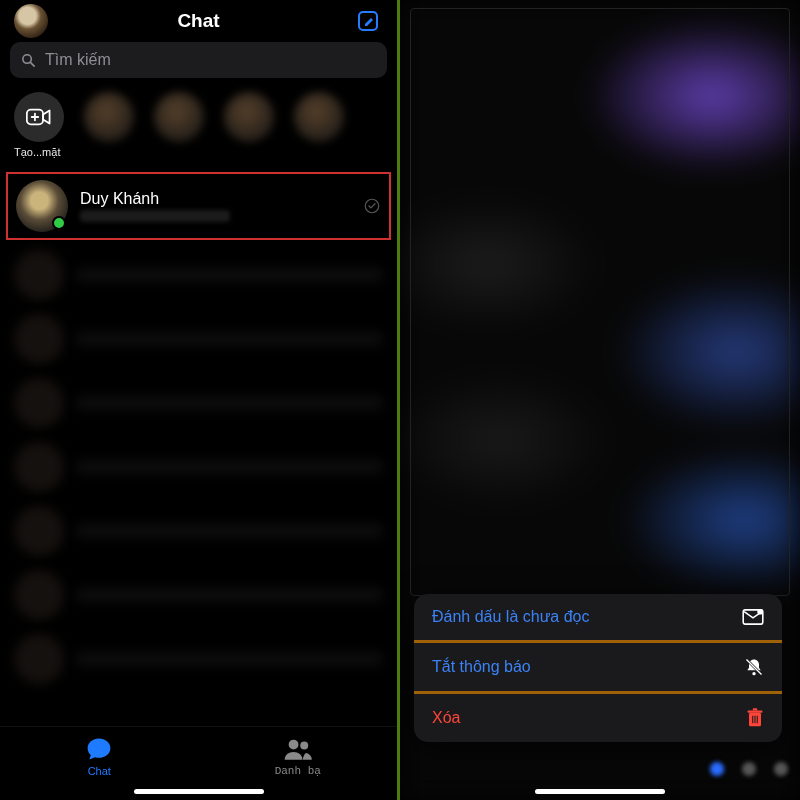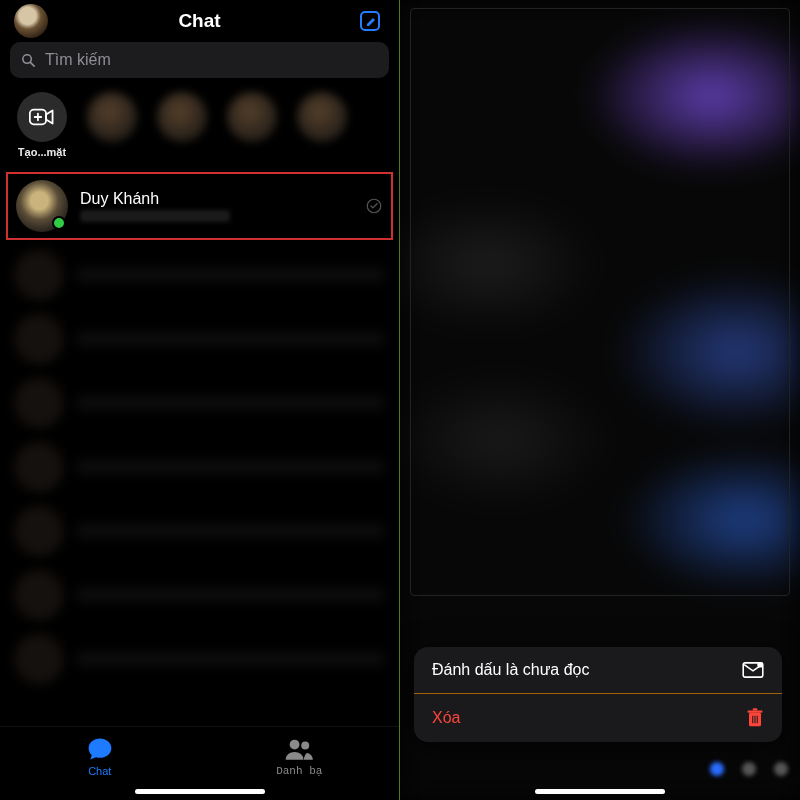--- a/index.html
+++ b/index.html
@@ -11,21 +11,21 @@
     display: flex;
     overflow: hidden;
   }
   .panel {
     width: 400px;
     height: 800px;
     background: #000;
     position: relative;
     overflow: hidden;
   }
-  .panel-left { border-right: 1px solid #4d7c0f; }
+  .panel-left { border-right: 3px solid #4d7c0f; }
   
   .header {
     display: flex;
     align-items: center;
     height: 42px;
     padding: 0 14px;
     position: relative;
   }
   .profile-avatar {
     width: 34px; height: 34px; border-radius: 50%;
@@ -42,21 +42,21 @@
   .search-wrap { padding: 0 10px 8px; }
   .search-bar {
     background: #1c1c1e; border-radius: 10px; height: 36px;
     display: flex; align-items: center; padding: 7px 10px; gap: 8px;
   }
   .search-icon { color: #8e8e93; }
   .search-text { color: #8e8e93; font-size: 16px; }
   .stories-row {
     display: flex; gap: 14px; padding: 6px 14px 10px; align-items:flex-start;
   }
-  .story { display:flex; flex-direction:column; align-items:center; width:56px;font-weight:bold; }
+  .story { display:flex; flex-direction:column; width:56px; }
   .story-btn {
     width: 50px; height: 50px; border-radius: 50%; background:#2b2b2b;
     display:flex; align-items:center; justify-content:center; color:#fff;
   }
   .story-label { color:#e9e9e9; font-size:11px; margin-top:4px; white-space:nowrap; overflow:hidden; text-overflow:ellipsis; max-width:56px; }
   .story-blur {
     width:50px; height:50px; border-radius:50%;
     background: radial-gradient(circle at 45% 40%, rgba(120,90,60,.7), rgba(20,20,20,.9));
     filter: blur(4px);
   }
@@ -119,22 +119,22 @@
     position:absolute; top:8px; left:10px; right:10px; height:588px;
     border:1.5px solid #222; border-radius:4px;
   }
   .context-menu {
     position:absolute; left:14px; bottom:58px; width:368px;
     background:#1a1a1c; border-radius:14px; overflow:hidden;
     box-shadow:0 6px 30px rgba(0,0,0,.7);
   }
   .menu-item {
     display:flex; align-items:center; justify-content:space-between;
-    padding:14px 18px; color:#ffffff; font-size:16px;
-    border-bottom:1px solid #a16207;
+    padding:14px 18px; color:#3b82f6; font-size:16px;
+    border-bottom:3px solid #a16207;
   }
   .menu-item:last-child { border-bottom:none; }
   .menu-item.danger { color:#ff453a;text-align:right; }
   .menu-item.highlight { outline:2px solid #d03030; outline-offset:-2px; }
   .menu-icon { color:inherit; display:flex; }
   .right-dots {
     position:absolute; right:12px; bottom:24px; display:flex; gap:18px;
   }
   .dot { width:14px; height:14px; border-radius:50%; filter:blur(2px); }
   svg { display:block; }
@@ -261,20 +261,31 @@
   <div class="right-frame"></div>
 
   <div class="context-menu">
     <div class="menu-item">
       <span>Đánh dấu là chưa đọc</span>
       <span class="menu-icon">
         <svg width="22" height="16" viewBox="0 0 24 18">
             <rect x="1" y="1" width="22" height="16" rx="2" fill="none" stroke="#fff" stroke-width="1.8"></rect>
             <path d="M2 3l10 7 10-7" fill="none" stroke="#fff" stroke-width="1.8"></path>
             <circle cx="20" cy="3" r="3.2" fill="#fff"></circle>
+          </svg>
+      </span>
+    </div>
+    <div class="menu-item">
+      <span>Tắt thông báo</span>
+      <span class="menu-icon">
+        <svg width="20" height="20" viewBox="0 0 24 24">
+            <path d="M12 3c3.3 0 6 2.7 6 6v4l2 3H4l2-3V9c0-3.3 2.7-6 6-6z" fill="#fff"></path>
+            <circle cx="12" cy="20" r="2" fill="#fff"></circle>
+            <line x1="3" y1="3" x2="21" y2="21" stroke="#1a1a1c" stroke-width="3"></line>
+            <line x1="3" y1="3" x2="21" y2="21" stroke="#fff" stroke-width="1.6"></line>
           </svg>
       </span>
     </div>
     <div class="menu-item danger">
       <span>Xóa</span>
       <span class="menu-icon">
         <svg width="18" height="20" viewBox="0 0 24 26">
             <rect x="4" y="6" width="16" height="18" rx="2" fill="#ff453a"></rect>
             <rect x="2" y="3" width="20" height="3" rx="1.2" fill="#ff453a"></rect>
             <rect x="9" y="0" width="6" height="3" rx="1" fill="#ff453a"></rect>

